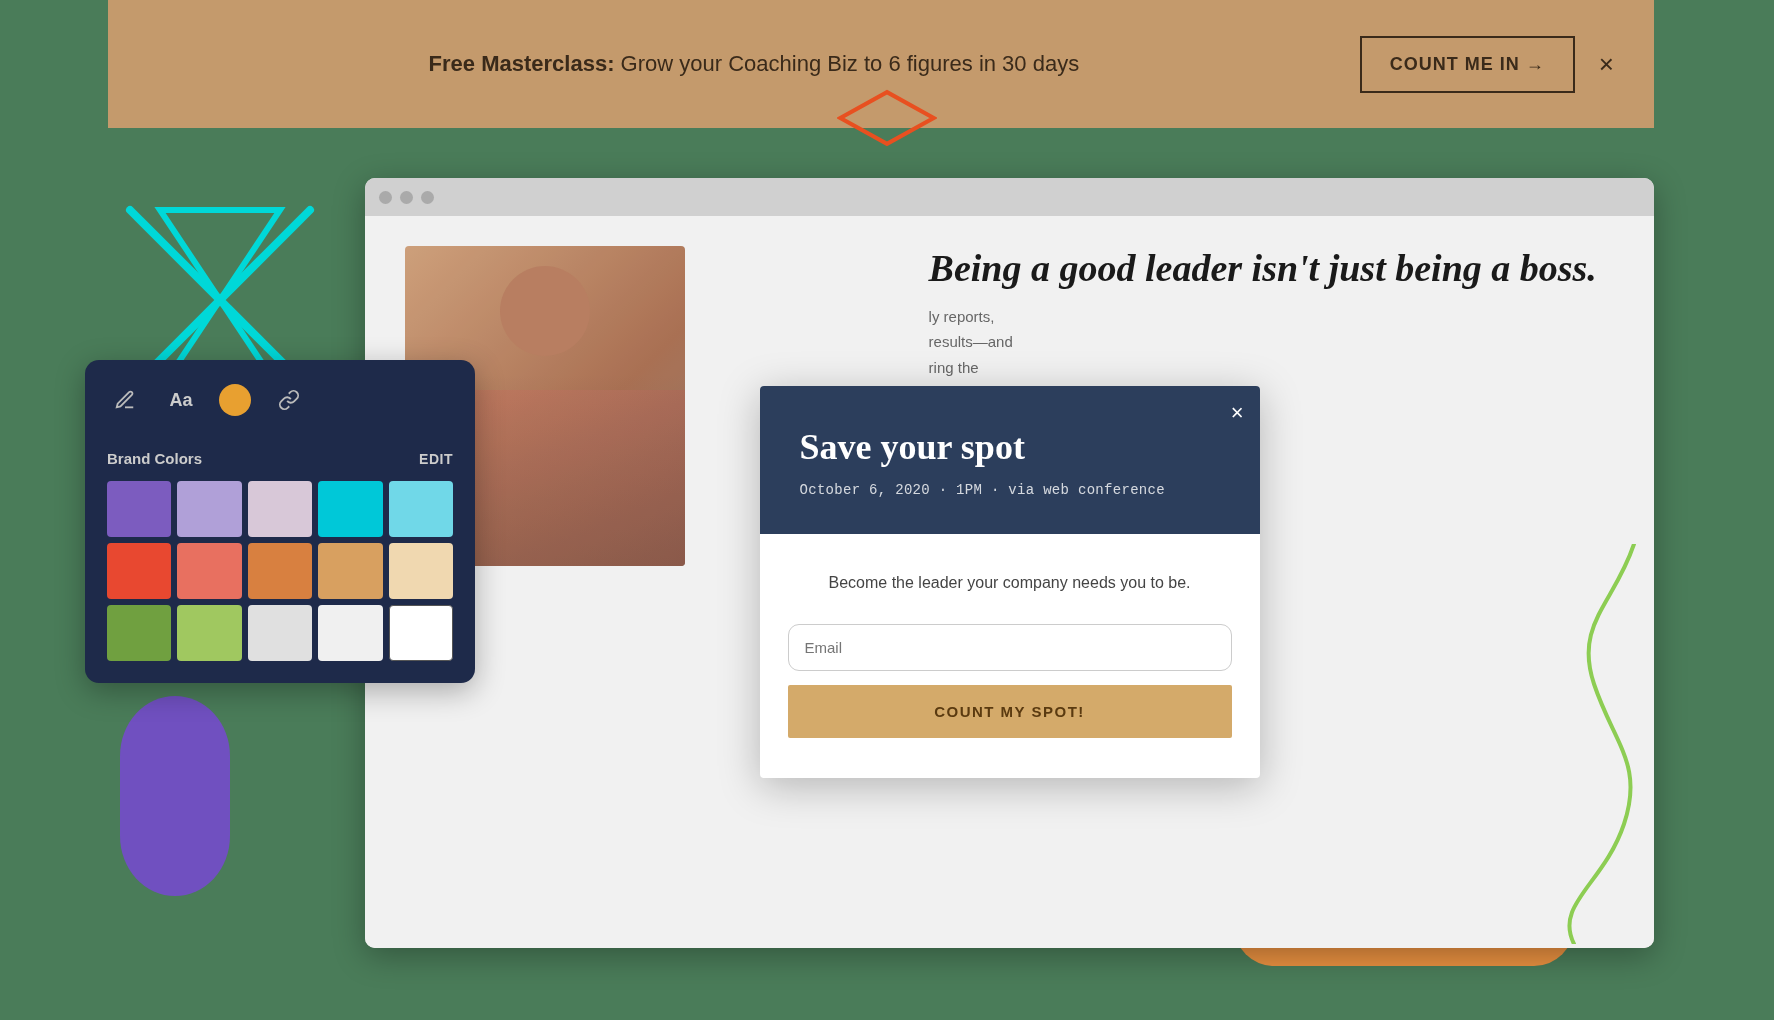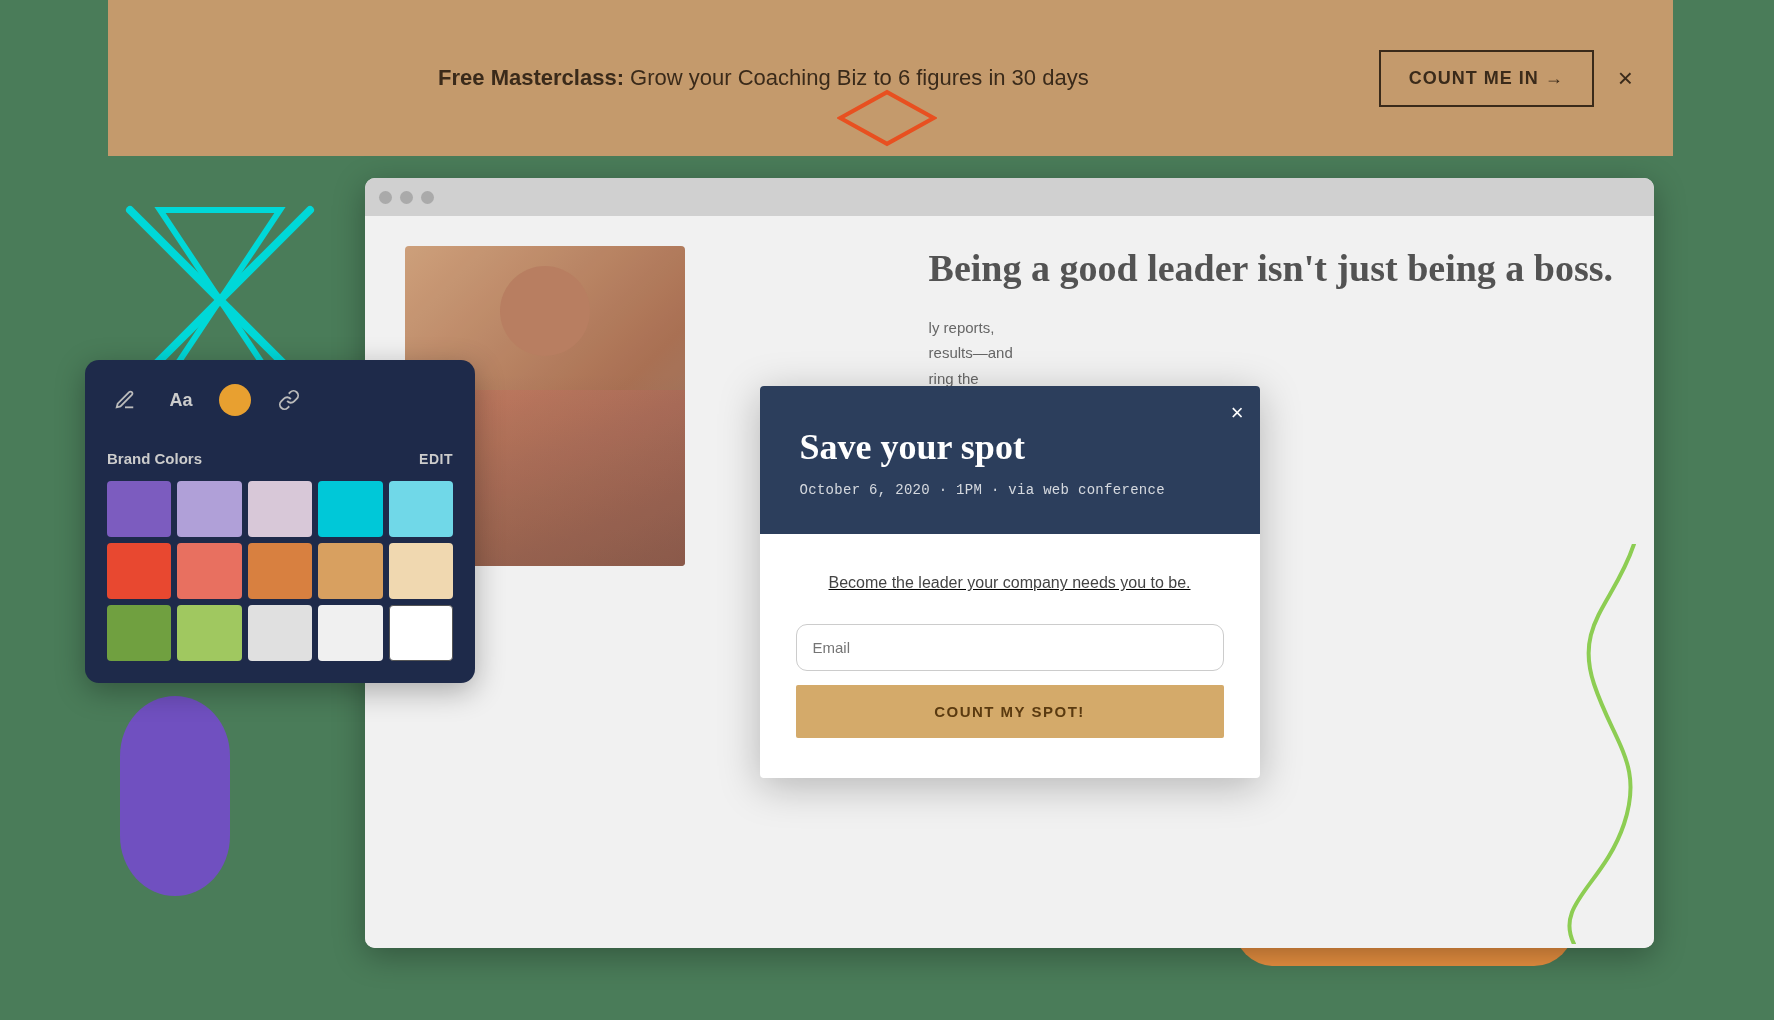--- a/index.html
+++ b/index.html
@@ -17,22 +17,22 @@
       position: absolute;
       inset: 0;
       background-color: #4a7c59;
     }
 
     
     .announcement-bar {
       position: absolute;
       top: 0;
       left: 108px;
-      right: 101px;
-      height: 156px;
+      right: 120px;
+      height: 128px;
       background-color: #c49a6c;
       display: flex;
       align-items: center;
       justify-content: space-between;
       padding: 0 40px;
       z-index: 100;
     }
     .announcement-text {
       font-family: Arial, sans-serif;
       font-size: 22px;
@@ -155,24 +155,25 @@
       position: absolute;
       bottom: 0;
       left: 0;
       right: 0;
       height: 60%;
       background: linear-gradient(to top, rgba(80,50,30,0.3), transparent);
     }
     .website-heading {
       font-family: Georgia, serif;
       font-size: 38px;
-      color: #404040;
+      color: #000000;
       line-height: 1.2;
       font-weight: bold;
-      margin-bottom: 23px;
+      margin-bottom: 12px;
+      font-style: italic;
     }
     .website-body {
       font-family: Arial, sans-serif;
       font-size: 15px;
       color: #555;
       line-height: 1.7;
     }
 
     
     .squiggle {
@@ -224,22 +225,21 @@
       top: 14px;
       right: 16px;
       background: none;
       border: none;
       color: #fff;
       font-size: 22px;
       cursor: pointer;
       font-weight: 300;
     }
     .modal-body {
-      padding: 36px 36px 40px;
-      text-decoration: underline;
+      padding: 36px 28px 40px;
     }
     .modal-desc {
       font-family: Arial, sans-serif;
       font-size: 16px;
       color: #444;
       text-align: center;
       line-height: 1.6;
       margin-bottom: 28px;
     }
     .modal-email-input {

